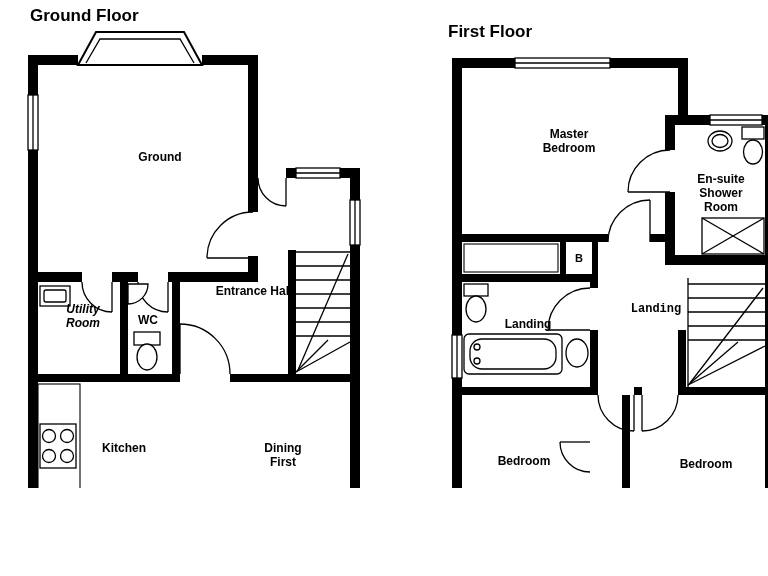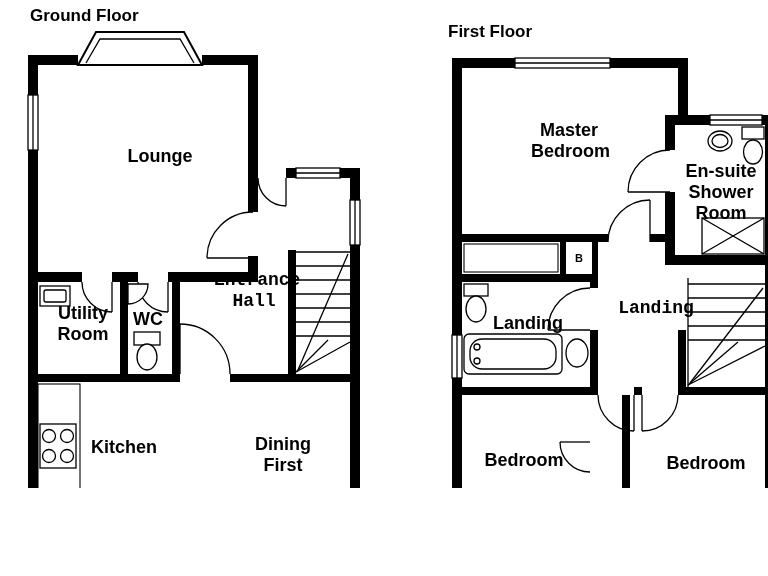--- a/index.html
+++ b/index.html
@@ -1,19 +1,19 @@
 <!DOCTYPE html>
 <html><head>
 <meta charset="utf-8">
 <style>
   html,body{margin:0;padding:0;background:#fff;}
   .canvas{position:relative;width:768px;height:488px;background:#ffffff;overflow:hidden;
           font-family:"Liberation Sans",sans-serif;margin-left:20px;}
   .canvas svg{position:absolute;left:0;top:0;}
-  .label{position:absolute;transform:translate(-50%,-50%);font-weight:bold;font-size:18px;
+  .label{position:absolute;transform:translate(-50%,-50%);font-weight:bold;font-size:12px;
          line-height:1.18;color:#000;text-align:center;}
   .title{position:absolute;font-weight:bold;font-size:17px;color:#000;}
   .tiny{font-size:11px;}
 </style>
 </head>
 <body>
 
 <div class="canvas">
 
 <svg width="768" height="576" viewBox="0 0 768 576">
@@ -248,23 +248,23 @@
         <line x1="682" y1="218" x2="744" y2="254"></line>
         <line x1="744" y1="218" x2="682" y2="254"></line>
       </g>
     </g>
   </g>
 </svg>
 
 <div class="title" style="left:10px;top:6px;">Ground Floor</div>
 <div class="title" style="left:428px;top:22px;text-align:center;">First Floor</div>
 
-<div class="label" style="left:140px;top:157px;">Lounge</div>
-<div class="label" style="left:234px;top:291px;width:80px;font-family:Liberation Mono, monospace;">Entrance Hall</div>
-<div class="label" style="left:63px;top:324px;width:52px;">Utility Room</div>
+<div class="label" style="left:140px;top:157px;">Ground</div>
+<div class="label" style="left:234px;top:291px;width:80px;">Entrance Hall</div>
+<div class="label" style="left:63px;top:316px;width:52px;font-style:italic;">Utility Room</div>
 <div class="label" style="left:128px;top:320px;">WC</div>
 <div class="label" style="left:104px;top:448px;">Kitchen</div>
 <div class="label" style="left:263px;top:455px;width:56px;">Dining First</div>
 
 <div class="label" style="left:549px;top:141px;width:76px;">Master Bedroom</div>
 <div class="label" style="left:701px;top:193px;width:78px;text-align:center;">En-suite Shower Room</div>
 <div class="label" style="left:636px;top:309px;font-family:Liberation Mono, monospace;">Landing</div>
 <div class="label" style="left:508px;top:324px;">Landing</div>
 <div class="label" style="left:504px;top:461px;">Bedroom</div>
 <div class="label" style="left:686px;top:464px;">Bedroom</div>

